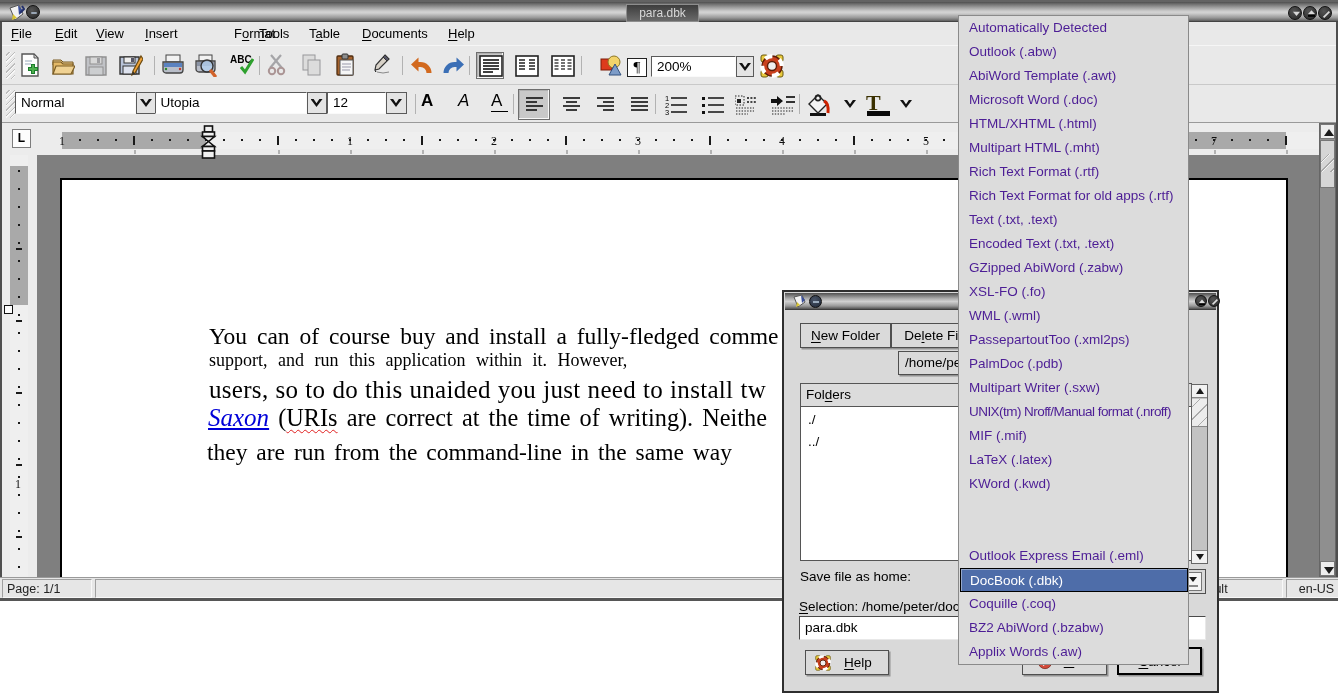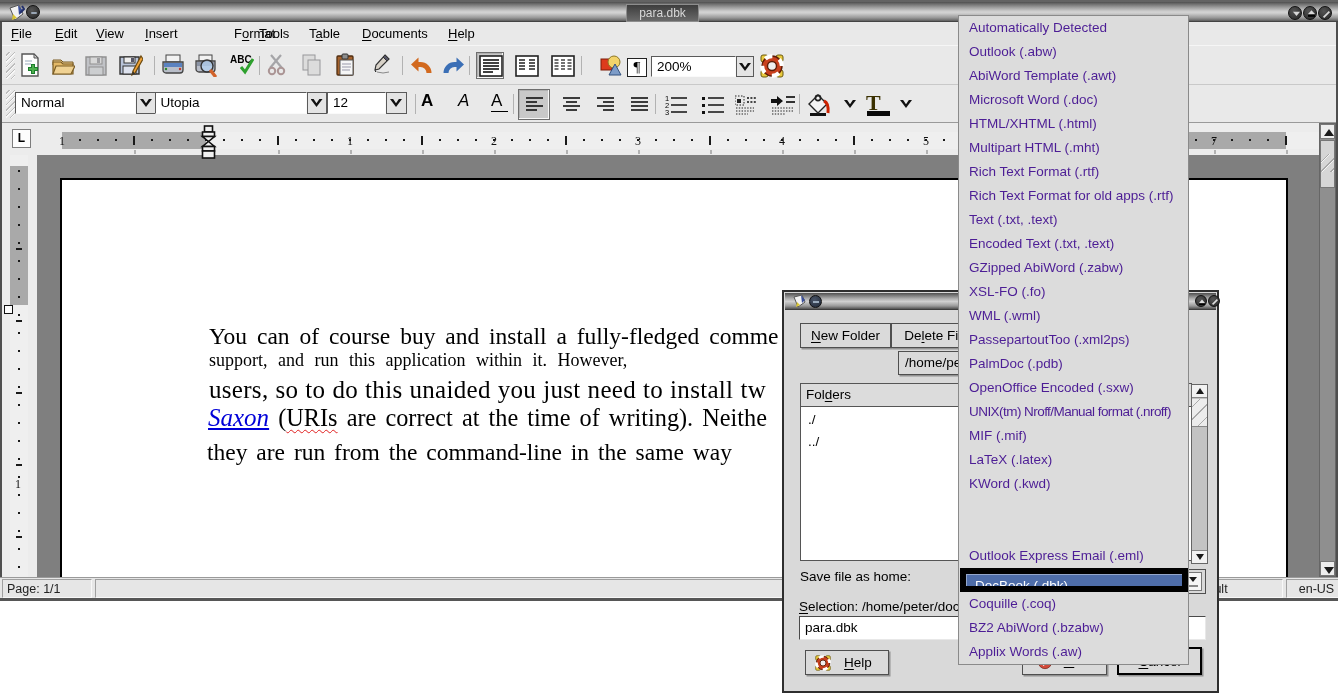--- a/index.html
+++ b/index.html
@@ -91,21 +91,21 @@
   .dbtn { position:absolute; background:#dadada; border:1px solid #4f4f4f;
     font-size:13.5px; color:#000; text-align:center; box-shadow:1.5px 1.5px 0 rgba(90,90,90,0.55); }
   .dbtn u, .dlab u { text-decoration:underline; text-underline-offset:2px; }
   .dlab { position:absolute; font-size:13.5px; color:#000; }
 
   
   #popup { position:absolute; left:958px; top:15px; width:231px; height:650px;
     background:#dcdcdc; border:1px solid #8a8a8a; }
   .pitem { position:absolute; left:1px; width:228px; height:24px; font-size:13.5px;
     color:#4c1d95; padding:4px 0 0 9px; white-space:nowrap; overflow:hidden; }
-  .pitem.sel { background:#4e6da9; color:#fff; border:6px solid #000000;
+  .pitem.sel { background:#4e6da9; color:#fff; border:1px solid #000000;
     box-shadow:inset 1px 1px 0 rgba(255,255,255,0.4);padding-left:9px; }
 </style>
 </head>
 <body>
 <div id="screen">
   <div id="mainwin">
     <div class="abs" style="left:0;top:0;width:2px;height:601px;background:#4e4e4e;"></div>
     <div class="abs" style="left:1336px;top:0;width:2px;height:601px;background:#4e4e4e;"></div>
     <div id="titlebar">
       <div class="titlebox">para.dbk</div>
@@ -573,21 +573,21 @@
     <div class="pitem" style="top:120px;">Multipart HTML (.mht)</div>
     <div class="pitem" style="top:144px;">Rich Text Format (.rtf)</div>
     <div class="pitem" style="top:168px;">Rich Text Format for old apps (.rtf)</div>
     <div class="pitem" style="top:192px;">Text (.txt, .text)</div>
     <div class="pitem" style="top:216px;">Encoded Text (.txt, .text)</div>
     <div class="pitem" style="top:240px;">GZipped AbiWord (.zabw)</div>
     <div class="pitem" style="top:264px;">XSL-FO (.fo)</div>
     <div class="pitem" style="top:288px;">WML (.wml)</div>
     <div class="pitem" style="top:312px;">PassepartoutToo (.xml2ps)</div>
     <div class="pitem" style="top:336px;">PalmDoc (.pdb)</div>
-    <div class="pitem" style="top:360px;">OpenOffice Encoded (.sxw)</div>
+    <div class="pitem" style="top:360px;">Multipart Writer (.sxw)</div>
     <div class="pitem" style="top:384px;letter-spacing:-0.55px;">UNIX(tm) Nroff/Manual format (.nroff)</div>
     <div class="pitem" style="top:408px;">MIF (.mif)</div>
     <div class="pitem" style="top:432px;">LaTeX (.latex)</div>
     <div class="pitem" style="top:456px;">KWord (.kwd)</div>
     <div class="pitem" style="top:528px;">Outlook Express Email (.eml)</div>
     <div class="pitem sel" style="top:552px;">DocBook (.dbk)</div>
     <div class="pitem" style="top:576px;">Coquille (.coq)</div>
     <div class="pitem" style="top:600px;">BZ2 AbiWord (.bzabw)</div>
     <div class="pitem" style="top:624px;">Applix Words (.aw)</div>
   </div>

